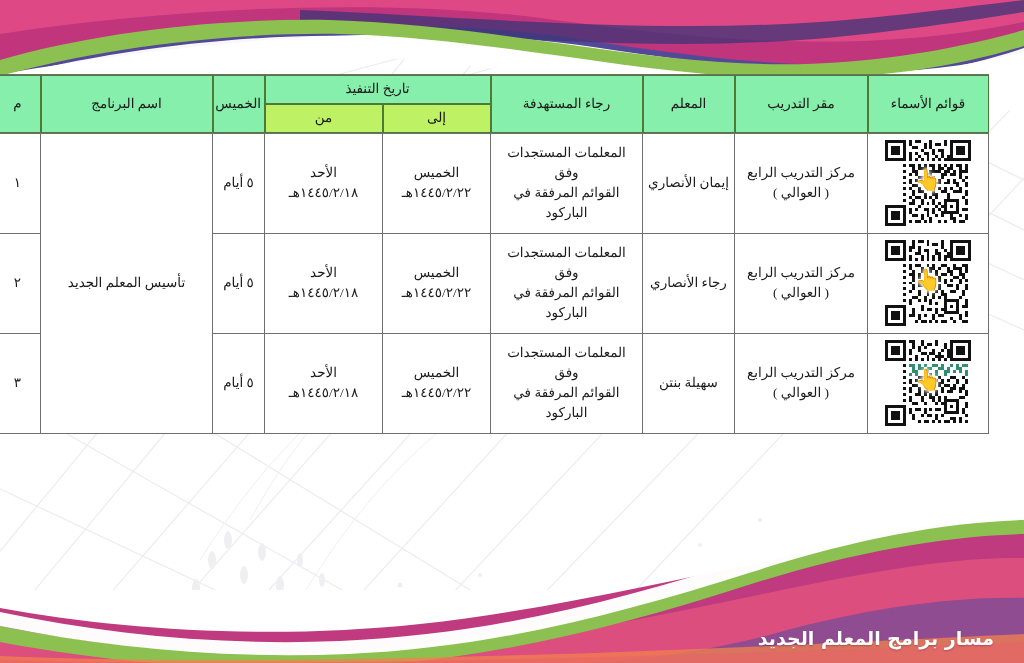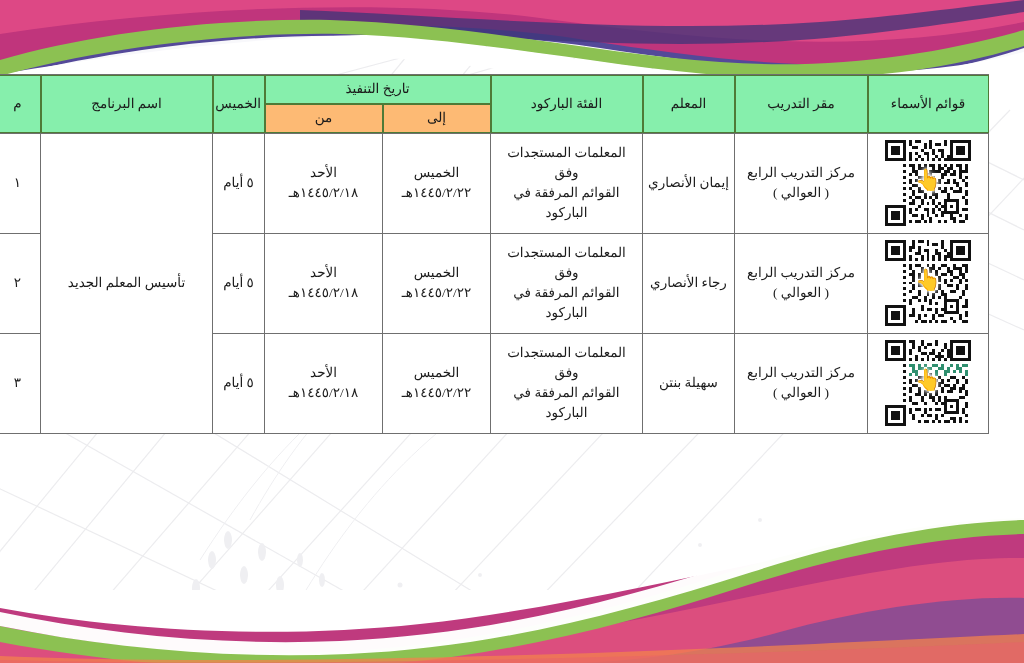--- a/index.html
+++ b/index.html
@@ -83,21 +83,21 @@
     background: #86efac;
     color: #ffffff;
     font-weight: normal;
     font-size: 14px;
     border: 1px solid #ffffff;
     outline: 1px solid #4e7a37;
     outline-offset: -1px;
     text-shadow: 0 0 1px rgba(0,0,0,0.08);
   }
   thead th.sub {
-    background: #fdba74;
+    background: #bef264;
     font-size: 13.5px;
   }
 
   
   col.c-num    { width: 46px;  }
   col.c-prog   { width: 172px; }
   col.c-dur    { width: 52px;  }
   col.c-from   { width: 118px; }
   col.c-to     { width: 108px; }
   col.c-target { width: 152px; }
@@ -235,40 +235,41 @@
     <path d="M0 612 C105 634 220 646 340 641 C485 635 615 602 745 560
              C845 528 940 510 1024 508 L1024 520 C945 522 850 540 752 572
              C620 614 490 648 348 654 C225 659 108 648 0 626 Z" fill="#ffffff" opacity="0.98"></path>
 
     <path d="M0 656 C160 663 360 660 560 654 C740 648 900 640 1024 634
              L1024 663 L0 663 Z" fill="#f3824e" opacity="0.75"></path>
     <path d="M0 660 C200 665 420 662 640 656 C820 651 940 646 1024 642
              L1024 663 L0 663 Z" fill="#e85f6b" opacity="0.5"></path>
   </svg>
 
+  <div class="footer-caption">مسار برامج المعلم الجديد</div>
 
   <div class="table-wrap">
     <table class="sched">
       <colgroup>
         <col class="c-qr">
         <col class="c-loc">
         <col class="c-tr">
         <col class="c-target">
         <col class="c-to">
         <col class="c-from">
         <col class="c-dur">
         <col class="c-prog">
         <col class="c-num">
       </colgroup>
       <thead>
         <tr>
           <th rowspan="2">قوائم الأسماء</th>
           <th rowspan="2">مقر التدريب</th>
           <th rowspan="2">المعلم</th>
-          <th rowspan="2">الفئة الباركود</th>
+          <th rowspan="2">رجاء المستهدفة</th>
           <th colspan="2">تاريخ التنفيذ</th>
           <th rowspan="2">الخميس</th>
           <th rowspan="2">اسم البرنامج</th>
           <th rowspan="2">م</th>
         </tr>
         <tr>
           <th class="sub">إلى</th>
           <th class="sub">من</th>
         </tr>
       </thead>

